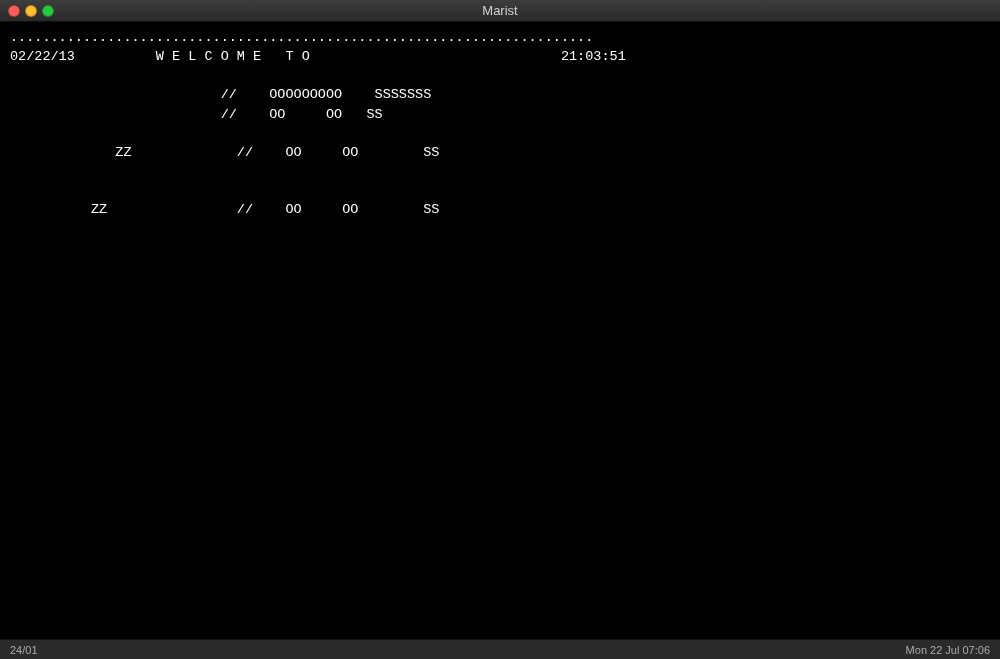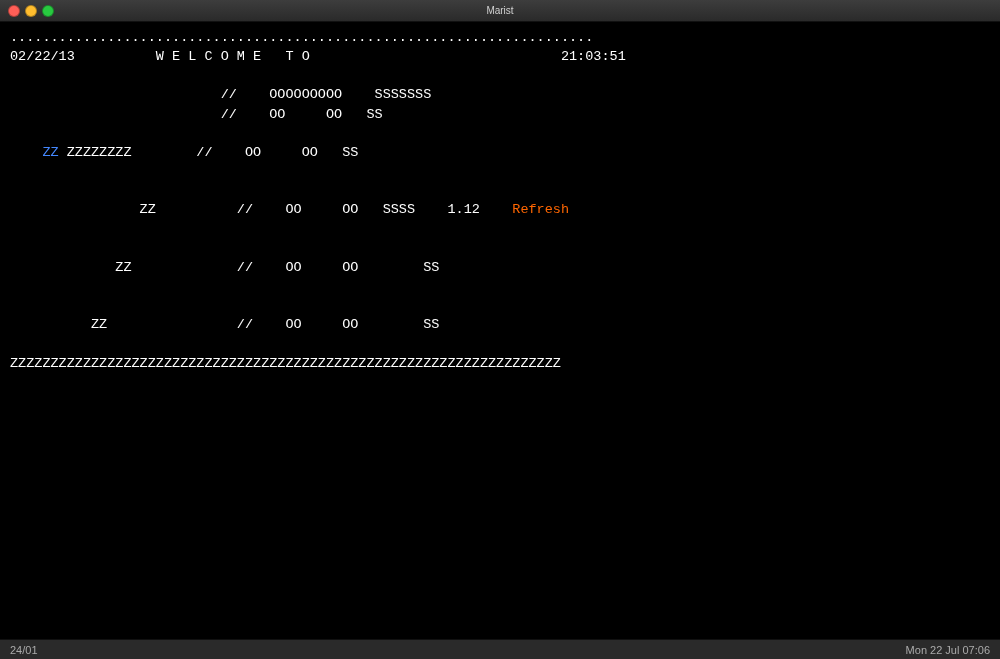--- a/index.html
+++ b/index.html
@@ -36,21 +36,21 @@
       border-radius: 50%;
       border: 1px solid rgba(0,0,0,0.3);
     }
 
     .tb-close { background: #ff5f57; }
     .tb-min   { background: #ffbd2e; }
     .tb-max   { background: #28c940; }
 
     .title-bar-title {
       color: #d0d0d0;
-      font-size: 10px;
+      font-size: 13px;
       font-family: -apple-system, sans-serif;
     }
 
     
     .terminal {
       background: #000;
       width: 1000px;
       height: 617px; 
       padding: 6px 10px;
       overflow: hidden;
@@ -103,33 +103,26 @@
 <div class="terminal">
 
   <div class="line white"><span>........................................................................</span></div>
 
   <div class="line white"><span>02/22/13</span><span>          </span><span>W E L C O M E   T O</span><span>                               </span><span>21:03:51</span></div>
 
   <div class="line">&nbsp;</div>
 
   <div class="line white"><span>                          //    OOOOOOOOO    SSSSSSS</span></div>
   <div class="line white"><span>                          //    OO     OO   SS</span></div>
-  <div class="line">
-    <span class="blue">ZZ</span><span class="white"> </span><span class="white">ZZZZZZZZ</span><span class="white">        //    OO     OO   SS</span>
-  </div>
-  <div class="line white">
-    <span>            ZZ</span><span>          //    OO     OO   SSSS    1.12</span><span>    </span><span class="orange">Refresh</span>
-  </div>
   <div class="line white">
     <span>         ZZ</span><span>             //    OO     OO        SS</span>
   </div>
   <div class="line white">
     <span>      ZZ</span><span>                //    OO     OO        SS</span>
   </div>
-  <div class="line white"><span>ZZZZZZZZZZZZZZZZZZZZZZZZZZZZZZZZZZZZZZZZZZZZZZZZZZZZZZZZZZZZZZZZZZZZ</span></div>
 
 
   <div class="line">&nbsp;</div>
 
   <div class="line blue">
     <span>          </span>
   </div>
 
 </div>
 

